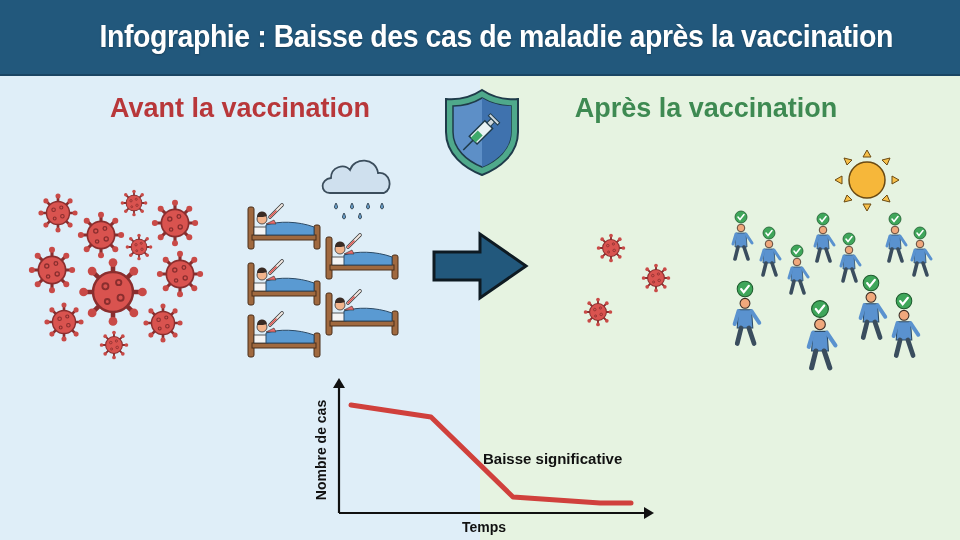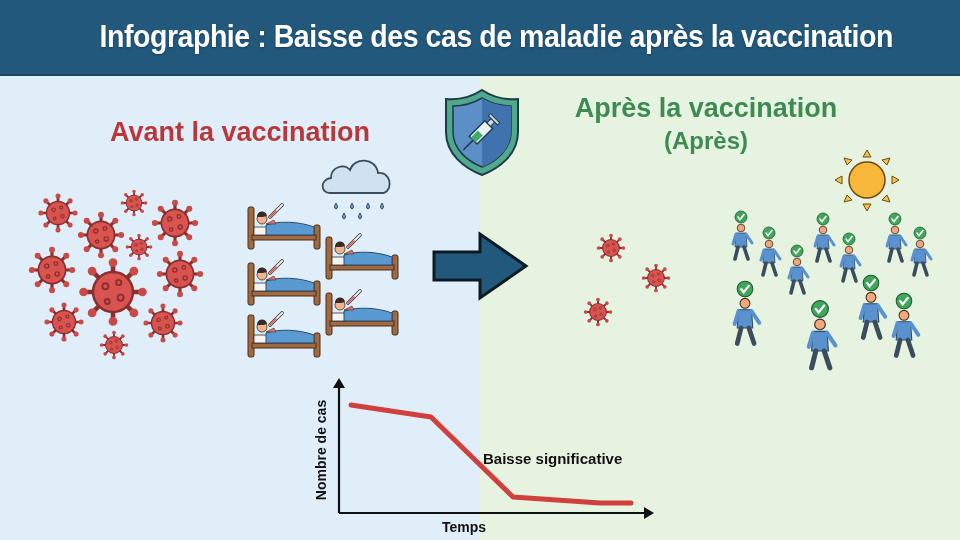--- a/index.html
+++ b/index.html
@@ -4,42 +4,41 @@
 <style>
   html,body{margin:0;padding:0;}
   body{width:960px;height:540px;overflow:hidden;position:relative;font-family:"Liberation Sans",sans-serif;background:#e3f0f7;}
   .bg-left{position:absolute;left:0;top:74px;width:480px;height:466px;background:#dfeef8;}
   .bg-right{position:absolute;left:480px;top:74px;width:480px;height:466px;background:#e6f3e1;}
   .banner{position:absolute;left:0;top:0;width:960px;height:74px;background:#22587c;border-bottom:2px solid #1a4563;display:flex;align-items:center;justify-content:center;padding-left:16px;}
   .banner h1{margin:0;color:#fff;font-size:31px;font-weight:bold;letter-spacing:-0.5px;transform:scaleX(0.92);white-space:nowrap;text-shadow:0 1px 2px rgba(0,0,0,0.3);}
   .heading{position:absolute;text-align:center;font-weight:bold;line-height:1.25;}
   .heading .l1{font-size:27px;display:block;}
   .heading .l2{font-size:24px;display:block;}
-  .h-left{left:60px;width:360px;top:92px;color:#b8373a;margin-top:24px;}
+  .h-left{left:60px;width:360px;top:92px;color:#b8373a;}
   .h-right{left:526px;width:360px;top:92px;color:#3e8a52;}
   .abs{position:absolute;}
   .chart-label{position:absolute;font-weight:bold;color:#111;}
 </style>
 </head>
 <body>
 
 <div class="bg-left"></div>
 <div class="bg-right"></div>
 
 <div class="banner">
   <h1>Infographie : Baisse des cas de maladie après la vaccination</h1>
 </div>
 
 <div class="heading h-left">
   <span class="l1">Avant la vaccination</span>
 </div>
 
 <div class="heading h-right">
   <span class="l1">Après la vaccination</span>
-  <span class="l2">(Après)</span>
 </div>
 
 <svg class="abs" style="left:440px;top:86px" width="84" height="92" viewBox="0 0 84 92">
   <path d="M42 4 C30 12 18 14 6 13 L6 46 C6 68 24 82 42 89 C60 82 78 68 78 46 L78 13 C66 14 54 12 42 4Z" fill="#4fa98b" stroke="#1f3b4a" stroke-width="2"></path>
   <path d="M42 12 C32 18 22 20 13 20 L13 46 C13 63 27 75 42 81 C57 75 71 63 71 46 L71 20 C62 20 52 18 42 12Z" fill="#5d8fc7" stroke="#1f3b4a" stroke-width="1.5"></path>
   <path d="M42 12 C52 18 62 20 71 20 L71 46 C71 63 57 75 42 81Z" fill="#3f72ae"></path>
   <g transform="rotate(-45 42 46)">
     <rect x="30" y="40" width="22" height="11" fill="#e8f2f4" stroke="#1f3b4a" stroke-width="1.5"></rect>
     <rect x="30" y="42" width="10" height="7" fill="#3faa6b"></rect>
     <rect x="52" y="43" width="6" height="5" fill="#cfd9dd" stroke="#1f3b4a" stroke-width="1"></rect>
@@ -177,14 +176,14 @@
 </svg>
 
 <svg class="abs" style="left:300px;top:370px" width="370" height="170" viewBox="0 0 370 170">
   <line x1="39" y1="143" x2="39" y2="14" stroke="#111" stroke-width="2.2"></line>
   <path d="M33 18 L39 8 L45 18 Z" fill="#111"></path>
   <line x1="39" y1="143" x2="348" y2="143" stroke="#111" stroke-width="2.2"></line>
   <path d="M344 137 L354 143 L344 149 Z" fill="#111"></path>
   <polyline points="51,35 131,47 213,127 300,133 331,133" fill="none" stroke="#d0403c" stroke-width="5" stroke-linejoin="round" stroke-linecap="round"></polyline>
 </svg>
 <div class="chart-label" style="left:483px;top:450px;font-size:15px;">Baisse significative</div>
-<div class="chart-label" style="left:442px;top:519px;font-size:14px;">Temps</div>
+<div class="chart-label" style="left:462px;top:519px;font-size:14px;">Temps</div>
 <div class="chart-label" style="left:261px;top:442px;width:120px;text-align:center;font-size:14px;transform:rotate(-90deg);">Nombre de cas</div>
 
 </body></html>

